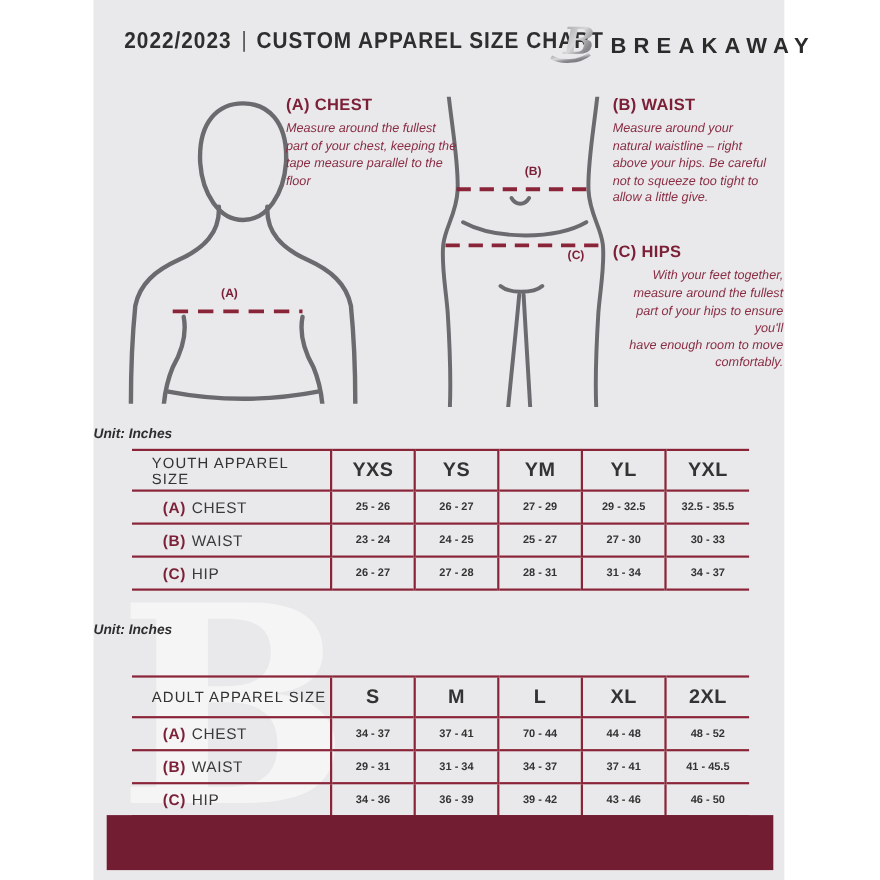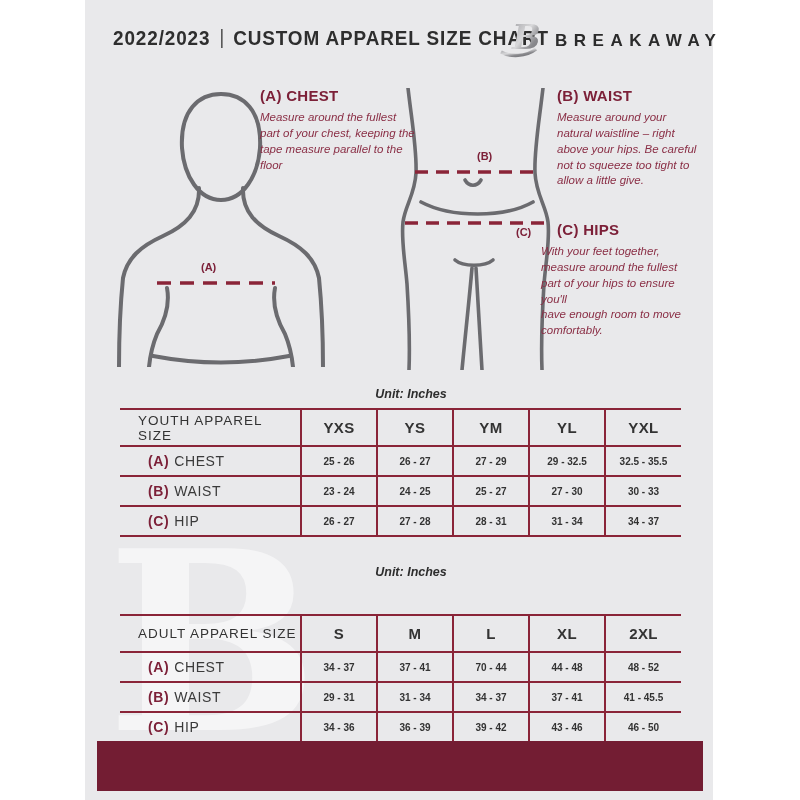--- a/index.html
+++ b/index.html
@@ -23,21 +23,21 @@
     font-family:"DejaVu Serif", serif;font-weight:700;font-size:250px;line-height:0.9;
     color:rgba(255,255,255,0.55);user-select:none;}
 
   
   .topbar{position:absolute;left:0;top:0;width:720px;height:70px;z-index:2;}
   .title-wrap{position:absolute;left:28px;top:26px;display:flex;align-items:baseline;gap:10px;
     transform:scaleX(0.9);transform-origin:left center;white-space:nowrap;}
   .hdr-year,.hdr-title{font-size:21px;font-weight:700;letter-spacing:1px;color:var(--ink);}
   .hdr-sep{font-size:20px;font-weight:300;color:#4a4a4a;position:relative;top:-1px;}
   .logo{position:absolute;left:413px;top:16px;}
-  .brand{position:absolute;left:470px;top:31px;font-size:17px;font-weight:700;
+  .brand{position:absolute;left:470px;top:31px;font-size:20px;font-weight:700;
     letter-spacing:6.5px;color:#2b2b2b;white-space:nowrap;}
 
   
   .fig{position:absolute;z-index:1;}
   .fig-left{left:30px;top:82px;}
   .fig-right{left:308px;top:88px;}
   .marker{position:absolute;z-index:2;font-size:11px;font-weight:700;color:var(--maroon-head);}
   .marker-a{left:116px;top:261px;}
   .marker-b{left:392px;top:150px;}
   .marker-c{left:431px;top:226px;}
@@ -45,37 +45,37 @@
   
   .guide-head{position:absolute;z-index:2;font-size:15px;font-weight:700;
     letter-spacing:0.3px;color:var(--maroon-head);}
   .guide-body{position:absolute;z-index:2;font-size:11.5px;font-style:italic;font-weight:500;
     color:var(--maroon-body);line-height:1.38;white-space:pre-line;}
   .gh-chest{left:175px;top:87px;}
   .gb-chest{left:175px;top:110px;width:155px;}
   .gh-waist{left:472px;top:87px;}
   .gb-waist{left:472px;top:110px;width:145px;}
   .gh-hips{left:472px;top:221px;}
-  .gb-hips{left:456px;top:244px;width:155px;}
+  .gb-hips{left:472px;top:244px;width:155px;text-align:right;}
 
   
   .tbl-title{position:absolute;left:0;width:628px;text-align:center;z-index:1;
     font-size:14px;font-weight:700;letter-spacing:0.4px;color:#262626;}
-  .tbl-unit{position:absolute;left:0;width:628px;text-align:center;z-index:1;
-    font-size:12.5px;font-style:italic;font-weight:600;color:#2d2d2d;margin-left:12px;}
+  .tbl-unit{position:absolute;left:0;width:628px;text-align:left;z-index:1;
+    font-size:12.5px;font-style:italic;font-weight:600;color:#2d2d2d;}
   .t1-title{top:368px;} .t1-unit{top:387px;}
   .t2-title{top:546px;} .t2-unit{top:565px;}
   .size-table{position:absolute;left:35px;z-index:1;border-collapse:collapse;table-layout:fixed;
     width:561px;border-bottom:2px solid var(--maroon-line);}
   .t1{top:408px;} .t2{top:586px;margin-top:28px;}
   .size-table col.c-label{width:181px;}
   .size-table col.c-val{width:76px;}
   .size-table th,.size-table td{border-top:2px solid var(--maroon-line);
     text-align:center;vertical-align:middle;color:var(--cell-ink);}
-  .size-table thead th{height:37px;font-size:15px;font-weight:700;letter-spacing:0.4px;}
+  .size-table thead th{height:37px;font-size:18px;font-weight:700;letter-spacing:0.4px;}
   .size-table thead th.label-h{font-weight:400;letter-spacing:1px;text-align:left;
     padding-left:18px;font-size:13.5px;}
   .size-table tbody td{height:30px;font-size:10px;font-weight:600;}
   .size-table tbody td.label-cell{text-align:left;padding-left:28px;font-size:14px;
     font-weight:500;letter-spacing:0.6px;color:#3a3a3a;}
   .size-table .vline{border-left:2px solid var(--maroon-line);}
   .row-key{font-weight:700;color:var(--maroon-head);margin-right:5px;}
 
   
   .footer-bar{position:absolute;left:12px;top:741px;width:606px;height:50px;

